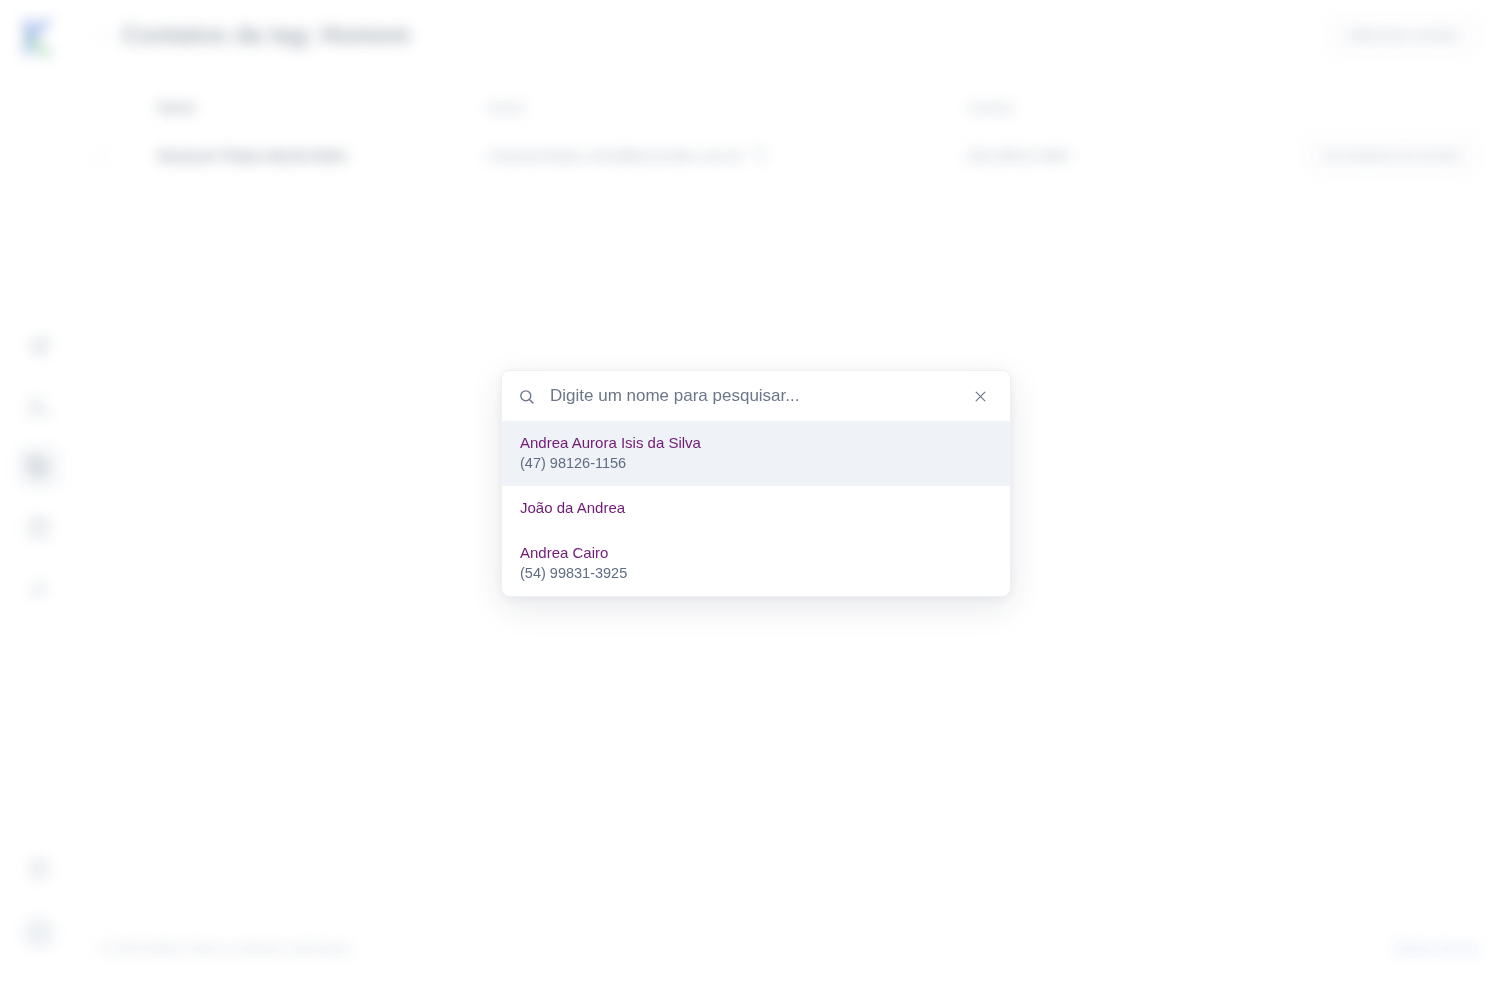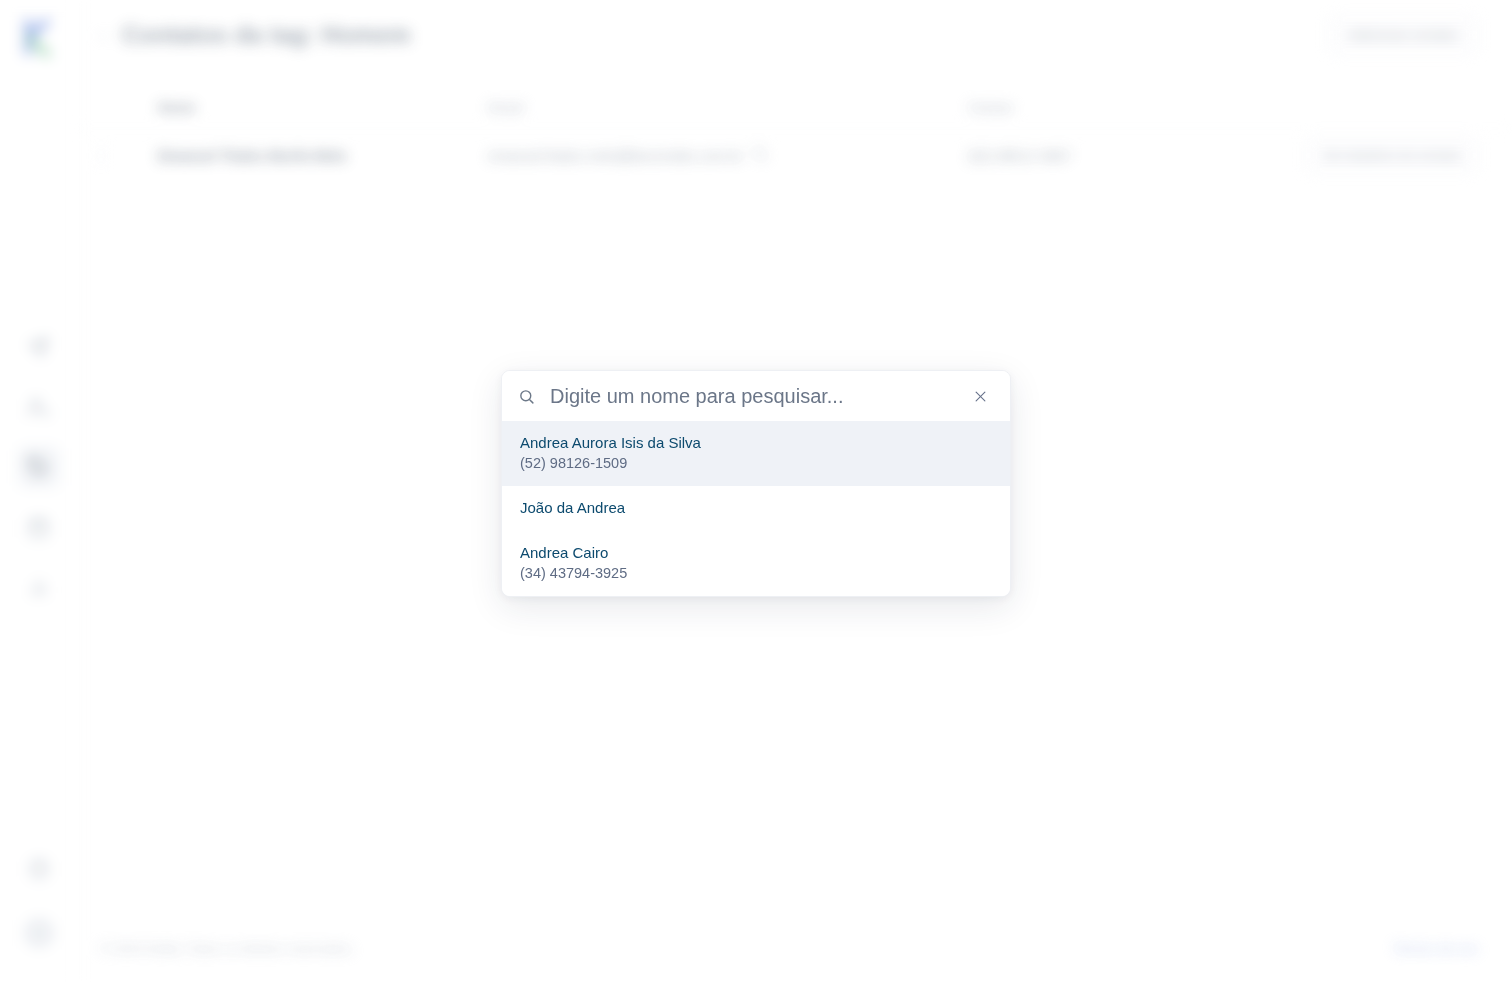--- a/index.html
+++ b/index.html
@@ -196,40 +196,40 @@
     background: #ffffff;
   }
   .search-icon { color: #6c7888; flex: none; display: flex; }
   .search-input {
     flex: 1;
     border: none;
     outline: none;
     background: transparent;
     margin-left: 13px;
     font-family: "Liberation Sans", sans-serif;
-    font-size: 20px;
+    font-size: 17px;
     color: #374357;
   }
   .search-input::placeholder { color: #6b7688; }
   .close-icon {
     flex: none;
     color: #66718a;
     display: flex;
     padding: 4px;
     margin-left: 8px;
   }
 
   .result-item {
     padding: 12px 18px 13px 18px;
     background: #ffffff;
   }
   .result-item.is-highlighted { background: #eff2f7; }
   .r-name {
     font-size: 15px;
-    color: #0c4a6e;
+    color: #701a75;
     line-height: 20px;
     white-space: nowrap;
   }
   .r-sub {
     font-size: 14.5px;
     color: #5f6c84;
     line-height: 20px;
     white-space: nowrap;
   }
 </style>
@@ -369,27 +369,27 @@
       <span class="close-icon">
         <svg width="15" height="15" viewBox="0 0 24 24" fill="none" stroke="currentColor" stroke-width="1.8" stroke-linecap="round">
             <line x1="5" y1="5" x2="19" y2="19"></line>
             <line x1="19" y1="5" x2="5" y2="19"></line>
           </svg>
       </span>
     </div>
 
     <div class="result-item is-highlighted">
       <div class="r-name">Andrea Aurora Isis da Silva</div>
-      <div class="r-sub">(52) 98126-1509</div>
+      <div class="r-sub">(47) 98126-1156</div>
     </div>
 
     <div class="result-item">
       <div class="r-name">João da Andrea</div>
     </div>
 
     <div class="result-item">
       <div class="r-name">Andrea Cairo</div>
-      <div class="r-sub">(34) 43794-3925</div>
+      <div class="r-sub">(54) 99831-3925</div>
     </div>
 
   </div>
 
 </div>
 
 </body></html>

